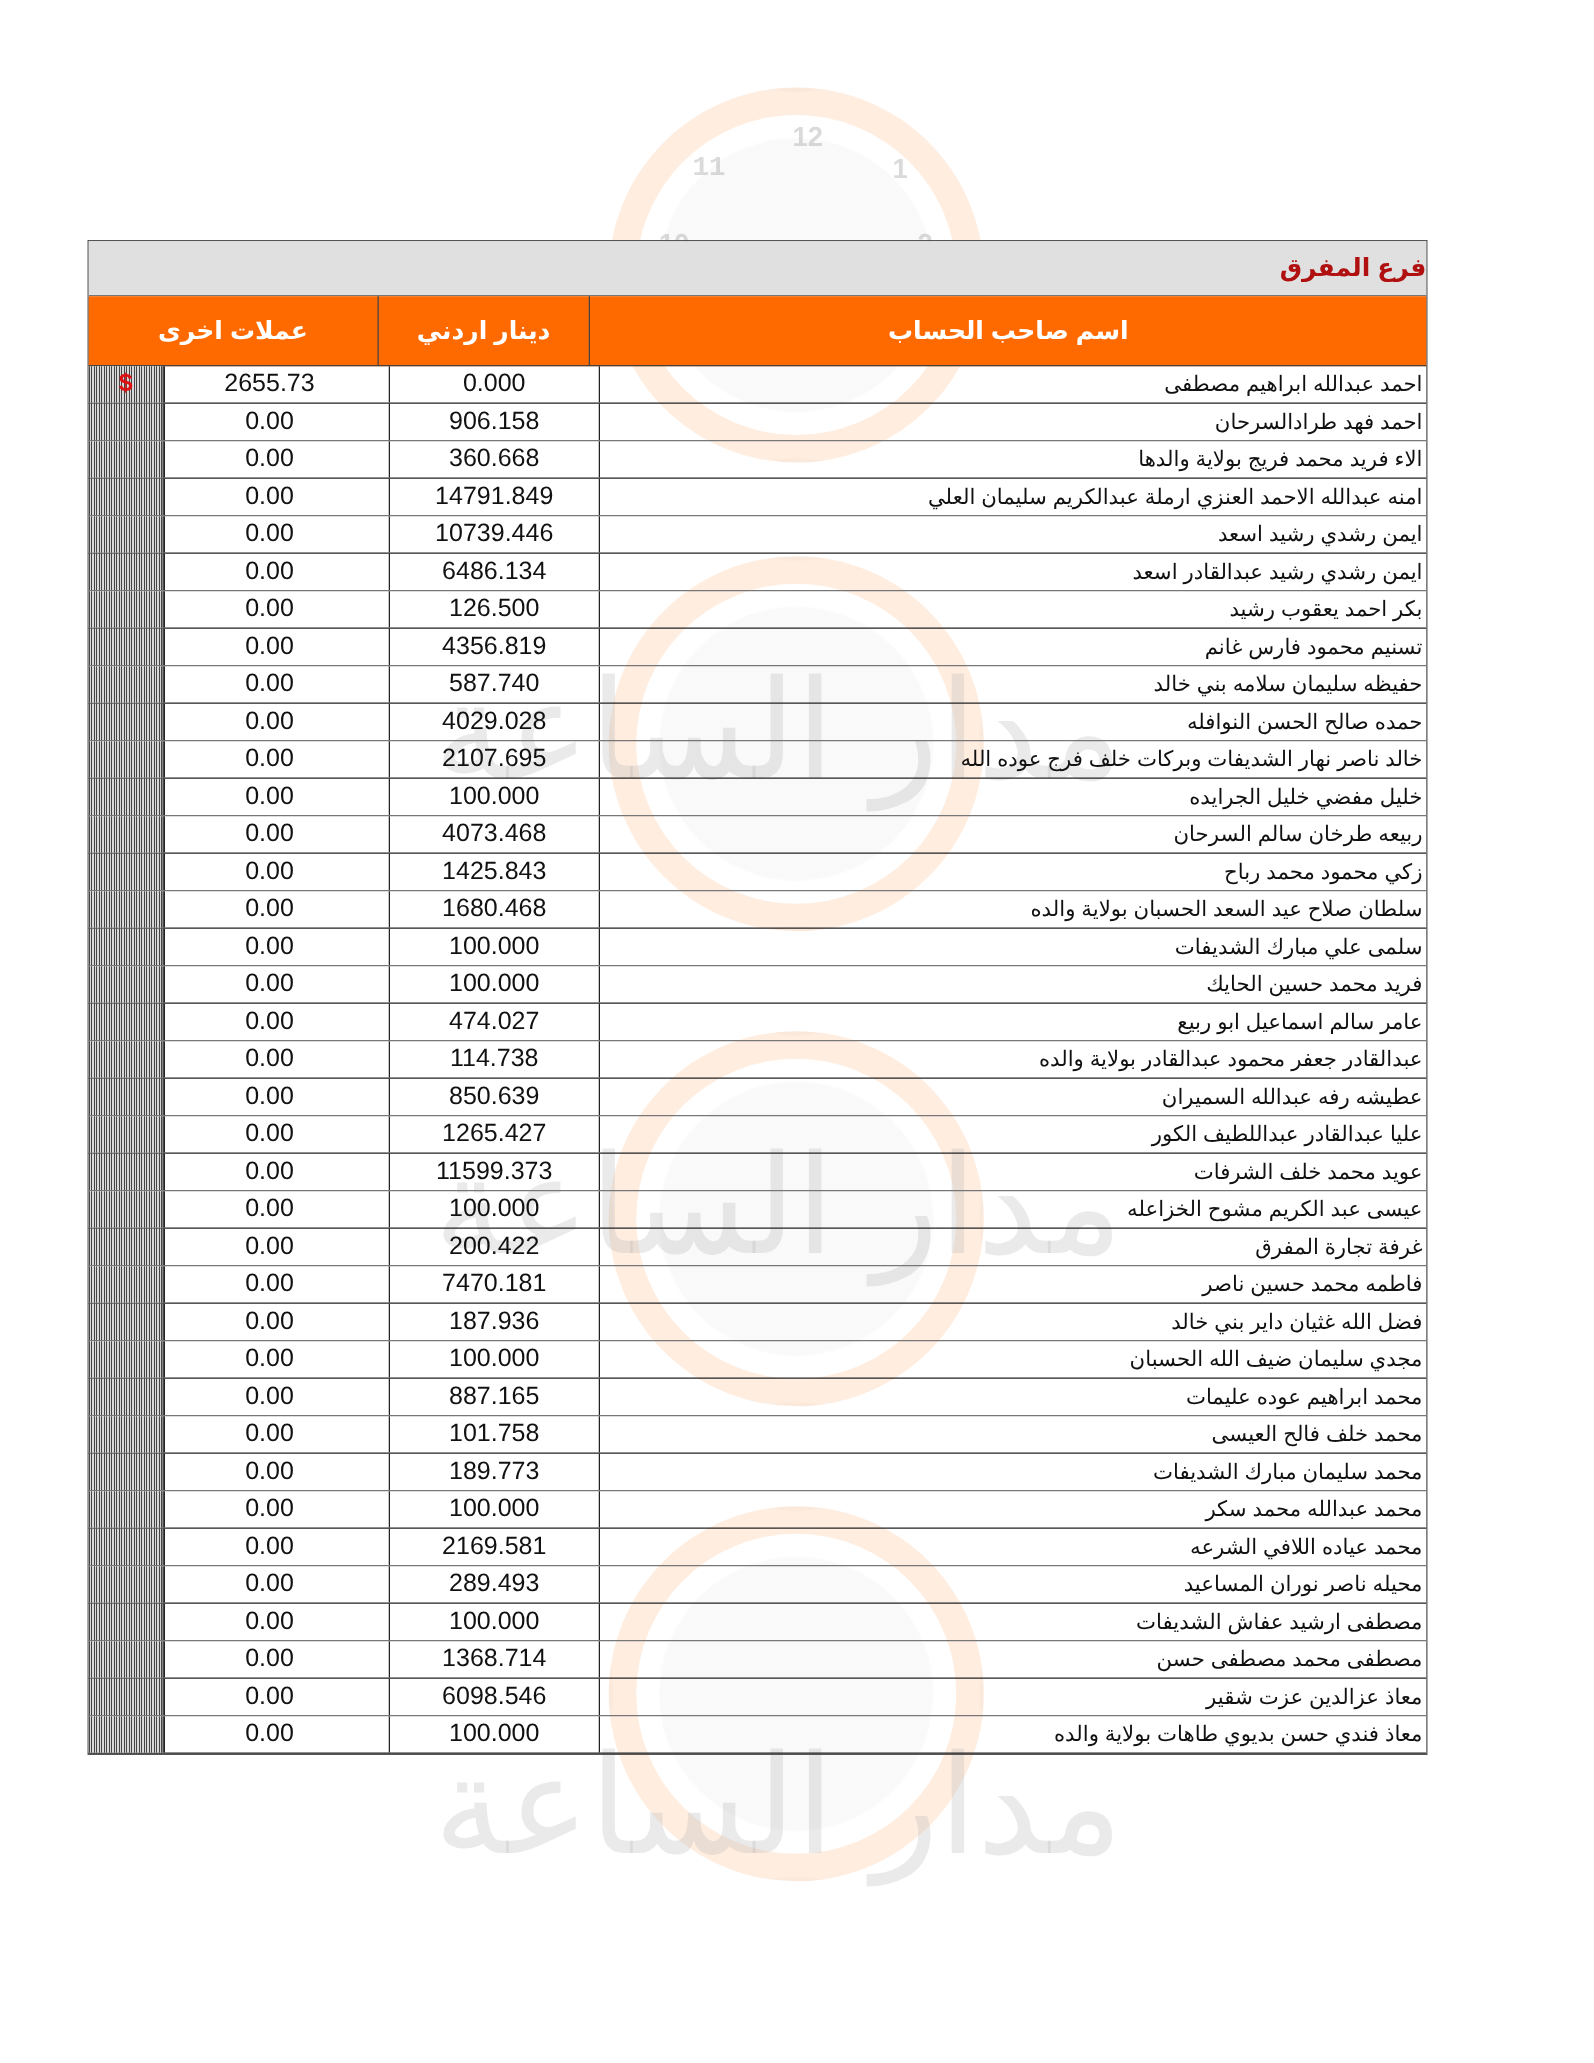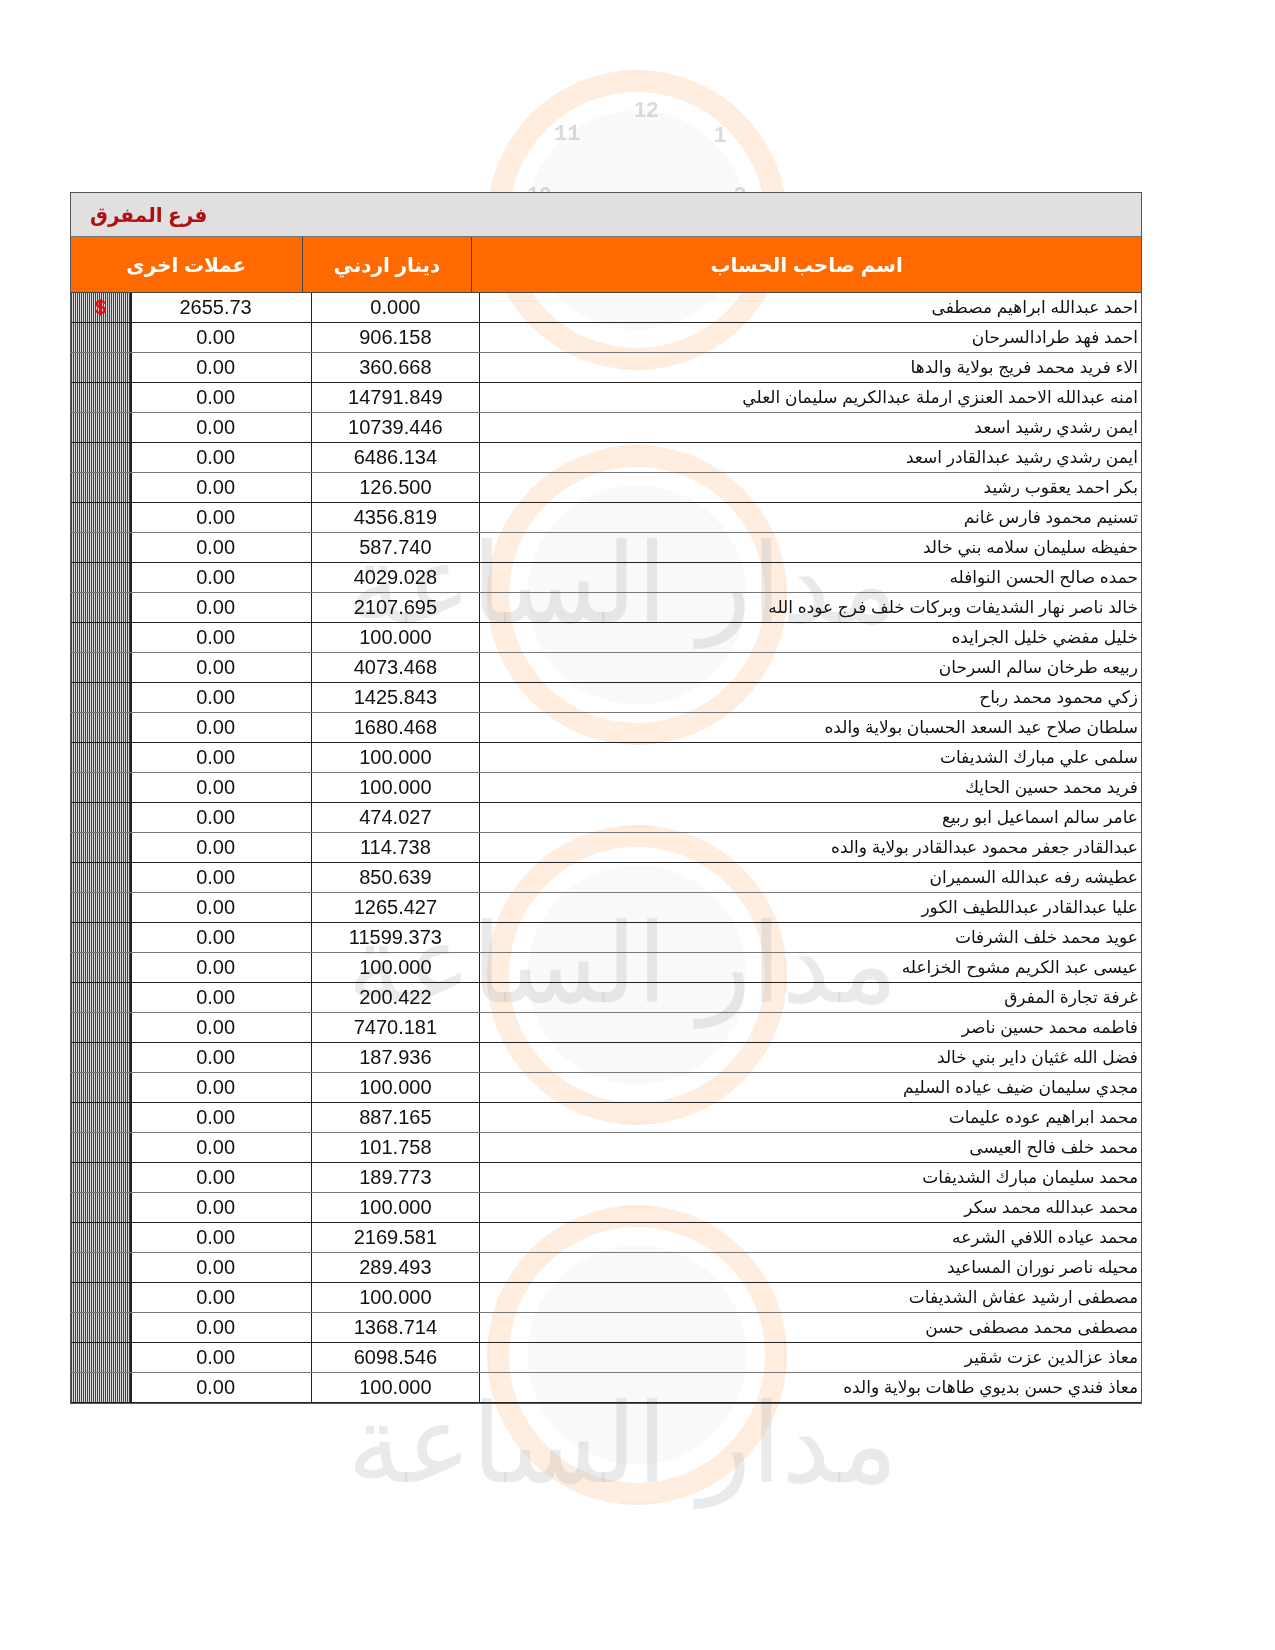--- a/index.html
+++ b/index.html
@@ -20,21 +20,21 @@
   .wm-text {
     position: absolute; color: rgba(180,180,180,0.28); font-weight: normal; font-size: 110px;
     direction: rtl; white-space: nowrap;
   }
   .sheet {
     position: absolute; left: 70px; top: 192px; width: 1072px;
     border: 1px solid #555; box-sizing: border-box; background: transparent;
   }
   .title-row {
     height: 43px; background: #e0e0e0; border-bottom: 1px solid #777;
-    display: flex; align-items: center; justify-content: flex-start; padding-left: 19px;
+    display: flex; align-items: center; justify-content: flex-end; padding-left: 19px;
   }
   .title-row span { color: #b01010; font-weight: bold; font-size: 20px; direction: rtl; }
   .header-row {
     height: 55px; background: #ff6a00; display: flex; flex-direction: row-reverse;
     border-bottom: 1px solid #444;
   }
   .hcell {
     display: flex; align-items: center; justify-content: center; color: #fff;
     font-weight: bold; font-size: 20px; direction: rtl; border-left: 1px solid #444;
     box-sizing: border-box;
@@ -240,21 +240,21 @@
         <div class="cell other">0.00</div>
         <div class="cell hatch"></div>
       </div>
       <div class="row alt">
         <div class="cell name">فضل الله غثيان داير بني خالد</div>
         <div class="cell jod">187.936</div>
         <div class="cell other">0.00</div>
         <div class="cell hatch"></div>
       </div>
       <div class="row">
-        <div class="cell name">مجدي سليمان ضيف عياده السليم</div>
+        <div class="cell name">مجدي سليمان ضيف الله الحسبان</div>
         <div class="cell jod">100.000</div>
         <div class="cell other">0.00</div>
         <div class="cell hatch"></div>
       </div>
       <div class="row alt">
         <div class="cell name">محمد ابراهيم عوده عليمات</div>
         <div class="cell jod">887.165</div>
         <div class="cell other">0.00</div>
         <div class="cell hatch"></div>
       </div>

